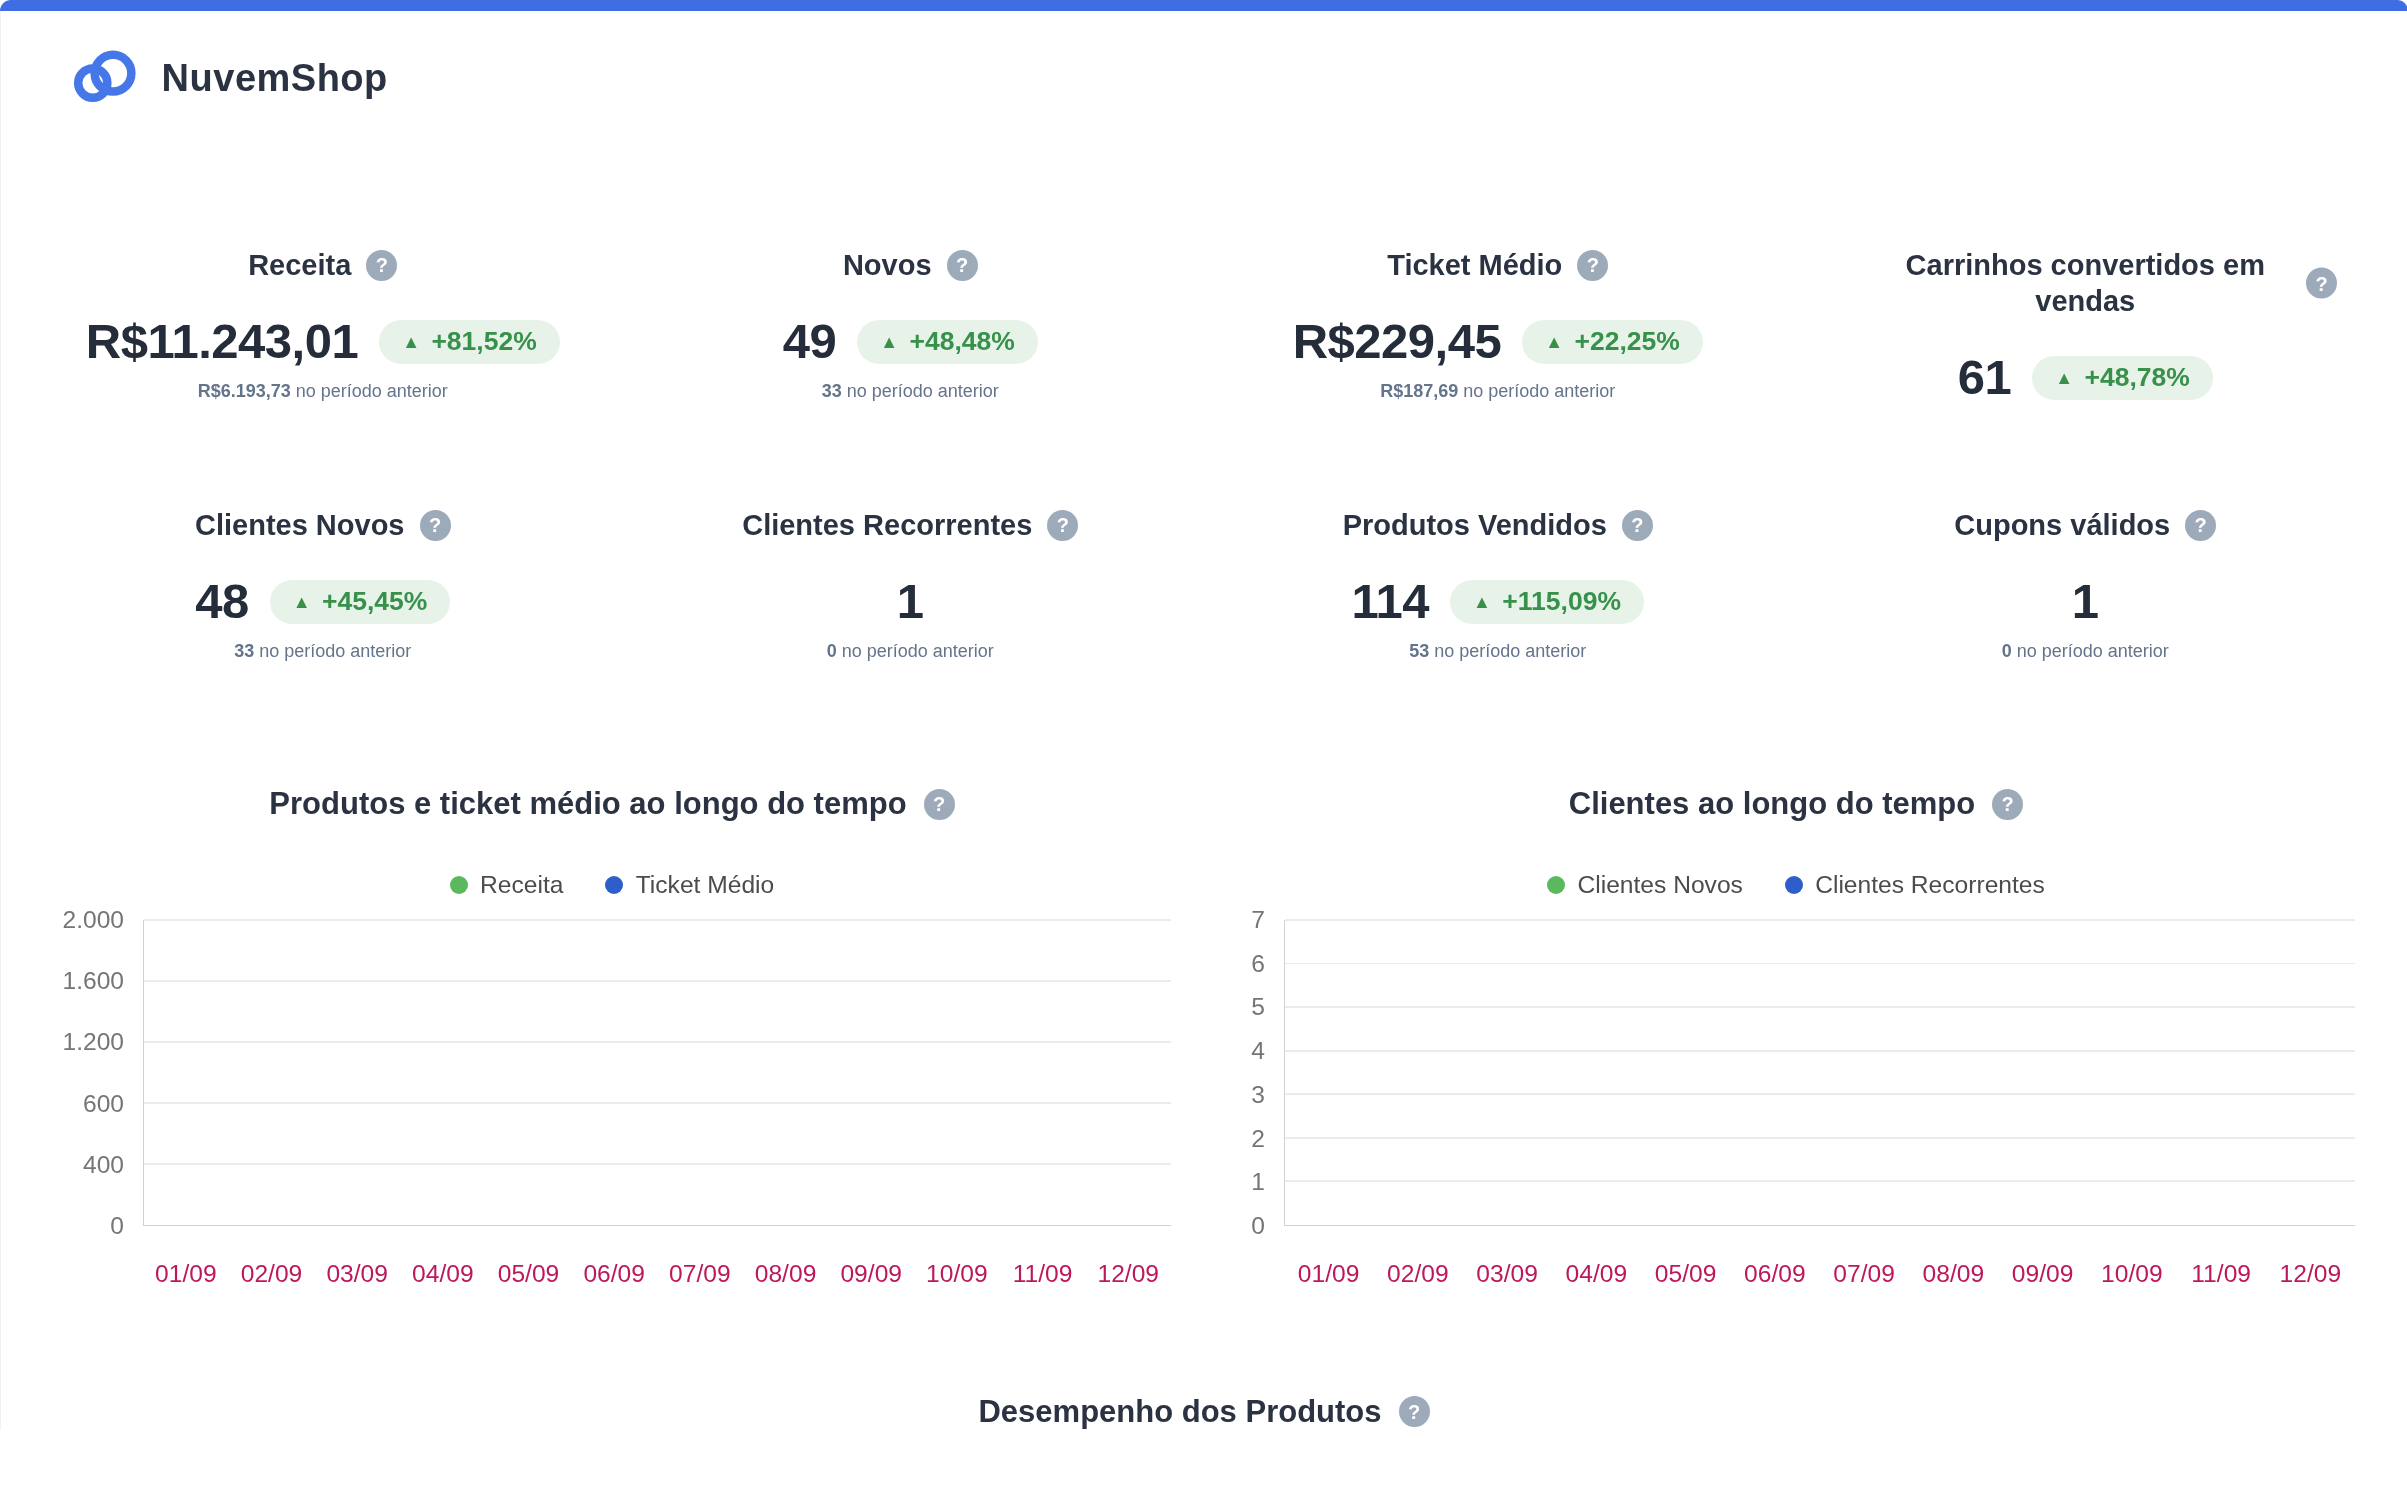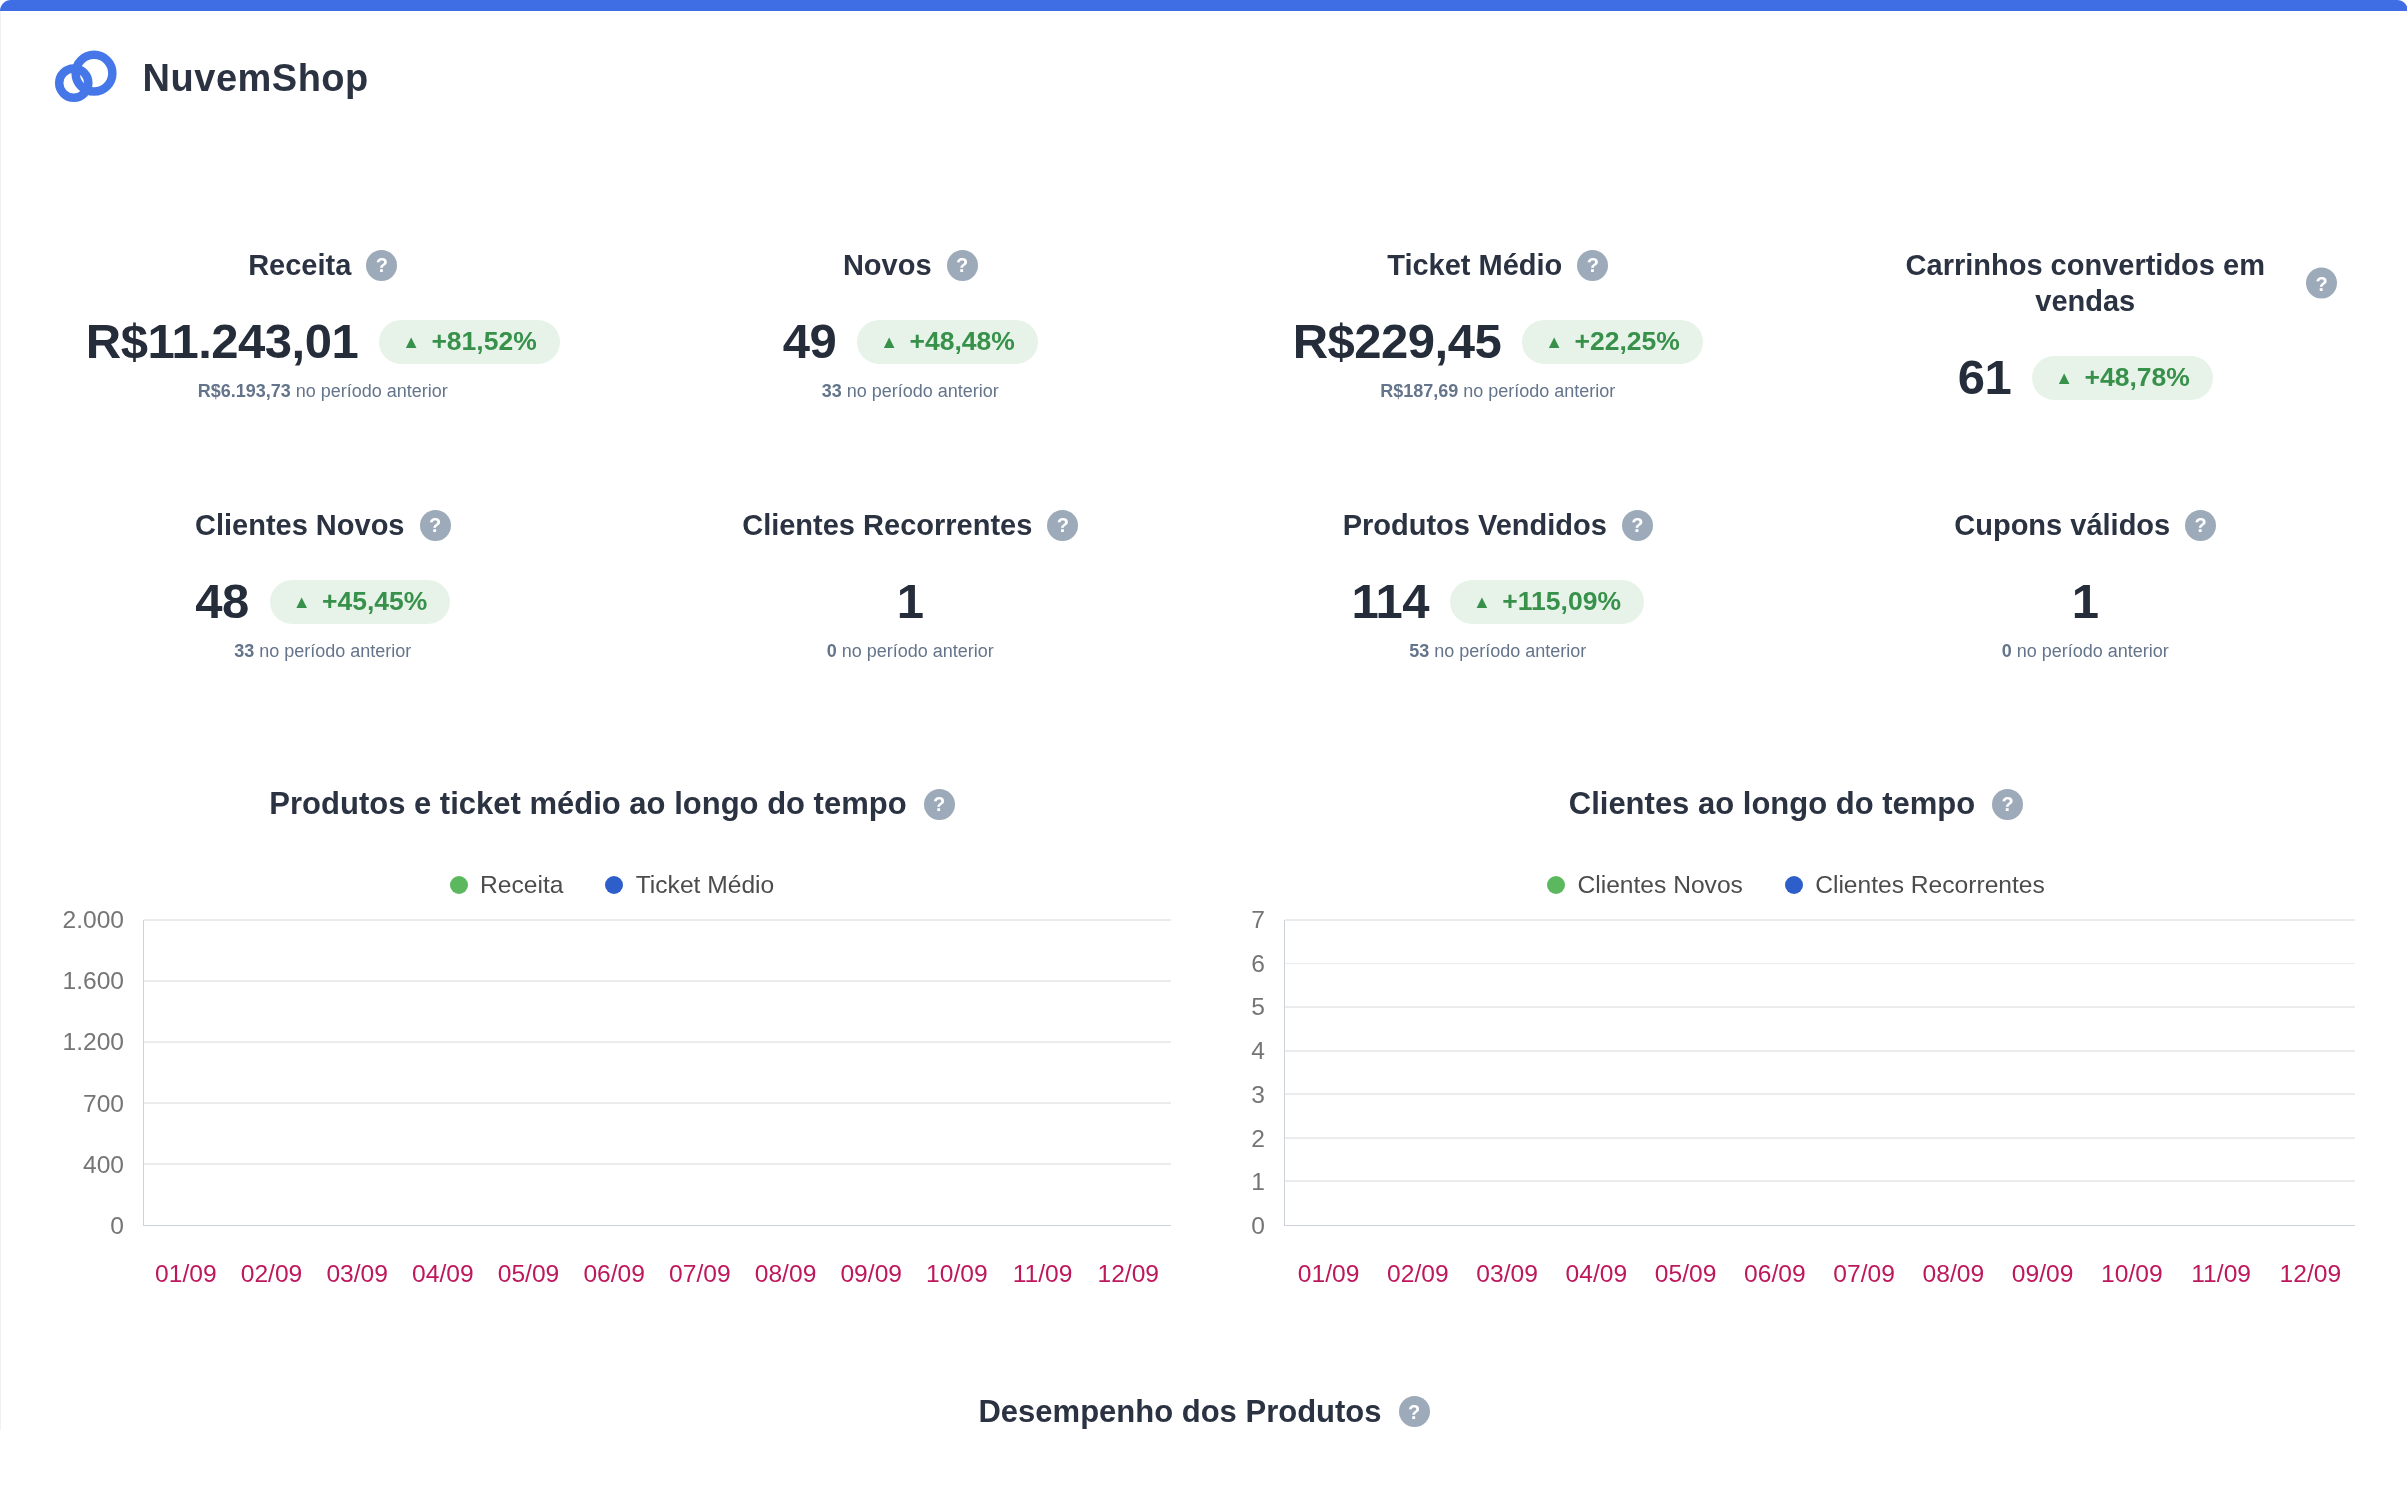--- a/index.html
+++ b/index.html
@@ -2,21 +2,21 @@
 <html style="font-size:15px"><head>
 <meta charset="utf-8">
 <style>
   html,body{margin:0;padding:0;background:#fff;}
   body{
     width:2408px;height:1508px;overflow:hidden;position:relative;
     font-family:"Liberation Sans","DejaVu Sans",sans-serif;color:#2b3342;
   }
   .topbar{height:11.4px;background:#3f6ee4;border-radius:11.4px 11.4px 0 0;}
   .page{border-left:0.9px solid #f1f1f1;border-right:0.9px solid #f1f1f1;}
-  .header{display:flex;align-items:center;gap:24.6px;padding:38px 0 0 53px;}
+  .header{display:flex;align-items:center;gap:24.6px;padding:38px 0 0 53px;margin-left:19px;}
   .brand{font-size:38px;font-weight:700;color:#2b3342;letter-spacing:0.5px;}
 
   .kpi-grid{display:grid;grid-template-columns:repeat(4,1fr);row-gap:99px;margin-top:140px;padding:0 28px;}
   .kpi{text-align:center;position:relative;}
   .kpi-head{display:flex;justify-content:center;align-items:center;gap:15px;position:relative;}
   .kpi-title{font-size:29px;font-weight:700;line-height:36px;color:#2b3342;}
   .kpi--wide .kpi-title{max-width:435px;}
   .kpi--wide > .kpi-head > .help{position:absolute;right:42px;top:50%;transform:translateY(-50%);}
   .help{
     width:31px;height:31px;border-radius:50%;background:#9daab9;color:#fff;
@@ -195,21 +195,21 @@
           <span class="legend-item">
             <i class="dot" style="background: rgb(45, 94, 201);"></i>
             <span>Ticket Médio</span>
           </span>
         </div>
         <div class="plot-row">
           <div class="yaxis">
             <span class="ytick" style="top: 0%;">2.000</span>
             <span class="ytick" style="top: 20%;">1.600</span>
             <span class="ytick" style="top: 40%;">1.200</span>
-            <span class="ytick" style="top: 60%;">700</span>
+            <span class="ytick" style="top: 60%;">600</span>
             <span class="ytick" style="top: 80%;">400</span>
             <span class="ytick" style="top: 100%;">0</span>
           </div>
           <div class="plot">
             <div class="gridline" style="top: 0%;"></div>
             <div class="gridline" style="top: 20%;"></div>
             <div class="gridline" style="top: 40%;"></div>
             <div class="gridline" style="top: 60%;"></div>
             <div class="gridline" style="top: 80%;"></div>
             <div class="group" style="left: calc(4.16667%);">

